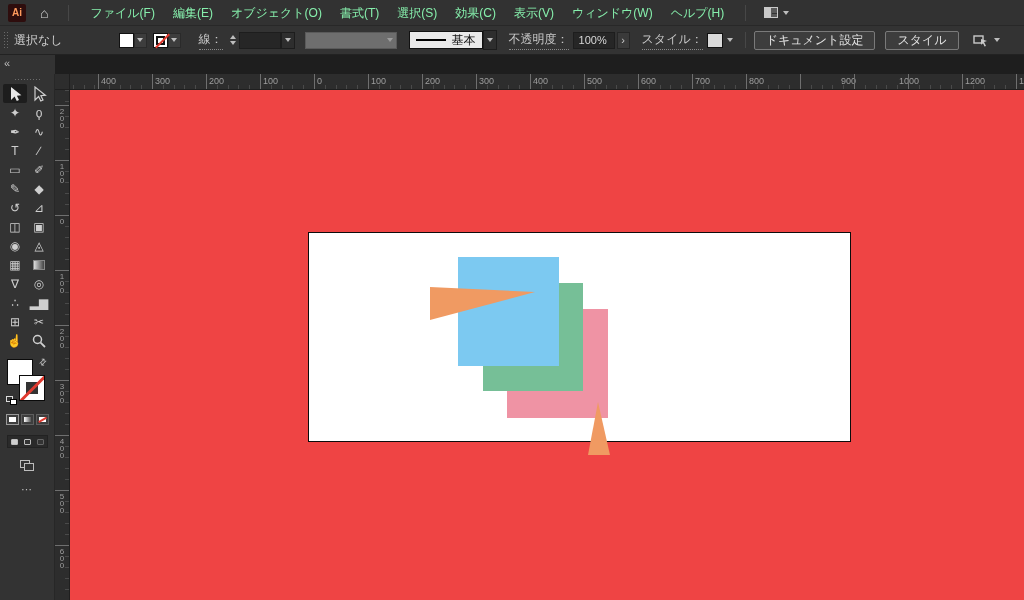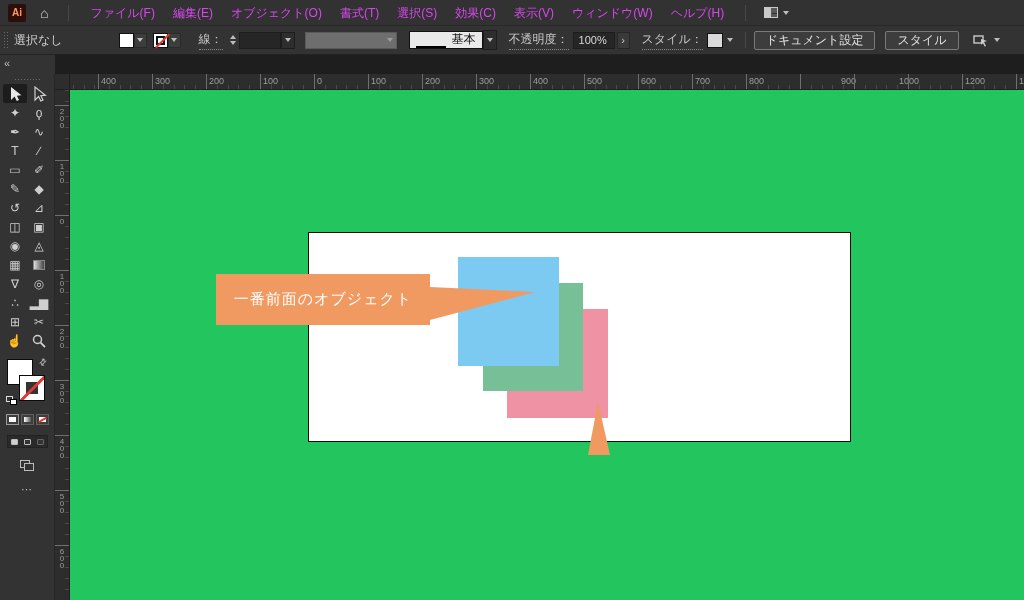--- a/index.html
+++ b/index.html
@@ -9,21 +9,21 @@
 
   
   .menubar { height:26px; background:#323232; display:flex; align-items:center;
              padding:0 8px; gap:4px; border-bottom:1px solid #282828; }
   .ai-logo { width:18px; height:18px; background:#2e0d0d; color:#ff9a5c; font-size:10px;
              font-weight:bold; display:flex; align-items:center; justify-content:center;
              border-radius:2px; }
   .home-ic { color:#d6d6d6; font-size:14px; margin:0 8px 0 10px; }
   .vsep { width:1px; height:16px; background:#474747; margin:0 8px; }
   .menus { display:flex; align-items:center; }
-  .menu-item { color:#d946ef; font-size:12px; padding:0 9px; line-height:26px; cursor:default; }
+  .menu-item { color:#86efac; font-size:12px; padding:0 9px; line-height:26px; cursor:default; }
   .ws-btn { display:flex; align-items:center; gap:5px; margin-left:6px; }
   .ws-ic { width:14px; height:11px; border:1px solid #c9c9c9; position:relative; background:#5a5a5a; }
   .ws-ic::before { content:''; position:absolute; left:0; top:0; bottom:0; width:6px; background:#c9c9c9; }
   .ws-ic::after { content:''; position:absolute; right:0; top:5px; left:7px; height:1px; background:#323232; }
   .chev { width:0; height:0; border-left:3.5px solid transparent; border-right:3.5px solid transparent;
           border-top:4px solid #bdbdbd; display:inline-block; }
 
   
   .controlbar { height:29px; background:#333333; display:flex; align-items:center;
                 border-bottom:1px solid #222; position:relative; }
@@ -44,21 +44,21 @@
   .tri-up { width:0;height:0;border-left:3px solid transparent;border-right:3px solid transparent;
             border-bottom:4px solid #bdbdbd; }
   .tri-dn { width:0;height:0;border-left:3px solid transparent;border-right:3px solid transparent;
             border-top:4px solid #bdbdbd; }
   .combo { height:17px; background:#262626; border:1px solid #1d1d1d; display:flex; align-items:center; }
   .combo.w40 { width:42px; }
   .combo-chev { width:14px; height:17px; background:#2e2e2e; border:1px solid #1d1d1d;
                 display:flex; align-items:center; justify-content:center; }
   .combo.disabled { width:92px; background:#6e6e6e; border-color:#5a5a5a; margin-left:10px; }
   .combo.disabled .inchev { margin-left:auto; margin-right:3px; opacity:.6; }
-  .profile { height:18px; background:#e9e9e9; border:1px solid #111; display:flex; align-items:flex-end;
+  .profile { height:18px; background:#e9e9e9; border:1px solid #111; display:flex; align-items:center;
              padding:0 6px; gap:6px; margin-left:12px; }
   .profile .pline { width:30px; height:2px; background:#000; }
   .profile .ptxt { color:#111; font-size:12px; }
   .valuebox { width:42px; height:17px; background:#262626; border:1px solid #1d1d1d; color:#d8d8d8;
               font-size:11px; display:flex; align-items:center; padding-left:5px; }
   .morebtn { width:13px; height:17px; background:#3a3a3a; border:1px solid #262626; color:#c9c9c9;
              font-size:11px; display:flex; align-items:center; justify-content:center; margin-left:2px; }
   .style-sw { width:16px; height:15px; background:#d9d9d9; border:1px solid #111; }
   .cb-btn { height:19px; background:#3d3d3d; border:1px solid #7a7a7a; border-radius:2px;
             color:#e3e3e3; font-size:12px; padding:0 11px; display:flex; align-items:center; margin-left:10px; }
@@ -112,21 +112,21 @@
   .dmode { width:13px; height:11px; display:flex; align-items:center; justify-content:center; }
   .dmode span { width:7px; height:6px; border:1px solid #bdbdbd; background:#333; border-radius:1px; }
   .dmode.active span { background:#cfcfcf; }
   .dmode.dim span { border-color:#666; }
   .screenmode { position:relative; width:14px; height:11px; margin-top:12px; }
   .screenmode i { position:absolute; left:0; top:0; width:10px; height:8px; border:1px solid #bdbdbd; display:block; }
   .screenmode i + i { left:4px; top:3px; background:#333; }
   .moretools { color:#bdbdbd; font-size:11px; margin-top:12px; letter-spacing:1px; }
 
   
-  .canvaswrap { position:relative; flex:1; background:#22c55e; }
+  .canvaswrap { position:relative; flex:1; background:#ef4444; }
   .rcorner { position:absolute; left:0; top:0; width:15px; height:16px; background:#2d2d2d;
              border-right:1px solid #1f1f1f; border-bottom:1px solid #1f1f1f; z-index:9; }
   .hruler { position:absolute; left:15px; right:0; top:0; height:16px; background:#2d2d2d;
             border-bottom:1px solid #1f1f1f; overflow:hidden; z-index:8;
             background-image:repeating-linear-gradient(to right, #4a4a4a 0 1px, transparent 1px 10.8px);
             background-size:auto 4px; background-position:28px 100%; background-repeat:repeat-x; }
   .hruler .tick { position:absolute; top:0; bottom:0; width:1px; background:#6f6f6f; }
   .hruler .lbl { position:absolute; top:2px; margin-left:3px; color:#9e9e9e; font-size:9px; }
   .vruler { position:absolute; left:0; top:16px; width:15px; bottom:0; background:#2d2d2d;
             border-right:1px solid #1f1f1f; overflow:hidden; z-index:8;
@@ -415,19 +415,16 @@
 
         <div class="sq back" style="background: rgb(239, 147, 164);"></div>
         <div class="sq mid" style="background: rgb(118, 191, 151);"></div>
         <div class="sq front" style="background: rgb(124, 201, 241);"></div>
 
         <svg class="tri-overlay" viewBox="0 0 954 510" preserveAspectRatio="none">
           <polygon points="360,197 465,202 360,230" fill="#f09a62"></polygon>
           <polygon points="518,365 528,312 540,365" fill="#f09a62"></polygon>
         </svg>
 
-        <div class="callout c1" style="background: rgb(240, 154, 98);">
-          <span>一番前面のオブジェクト</span>
-        </div>
       </div>
     </div>
   </div>
 </div>
 
 </body></html>

